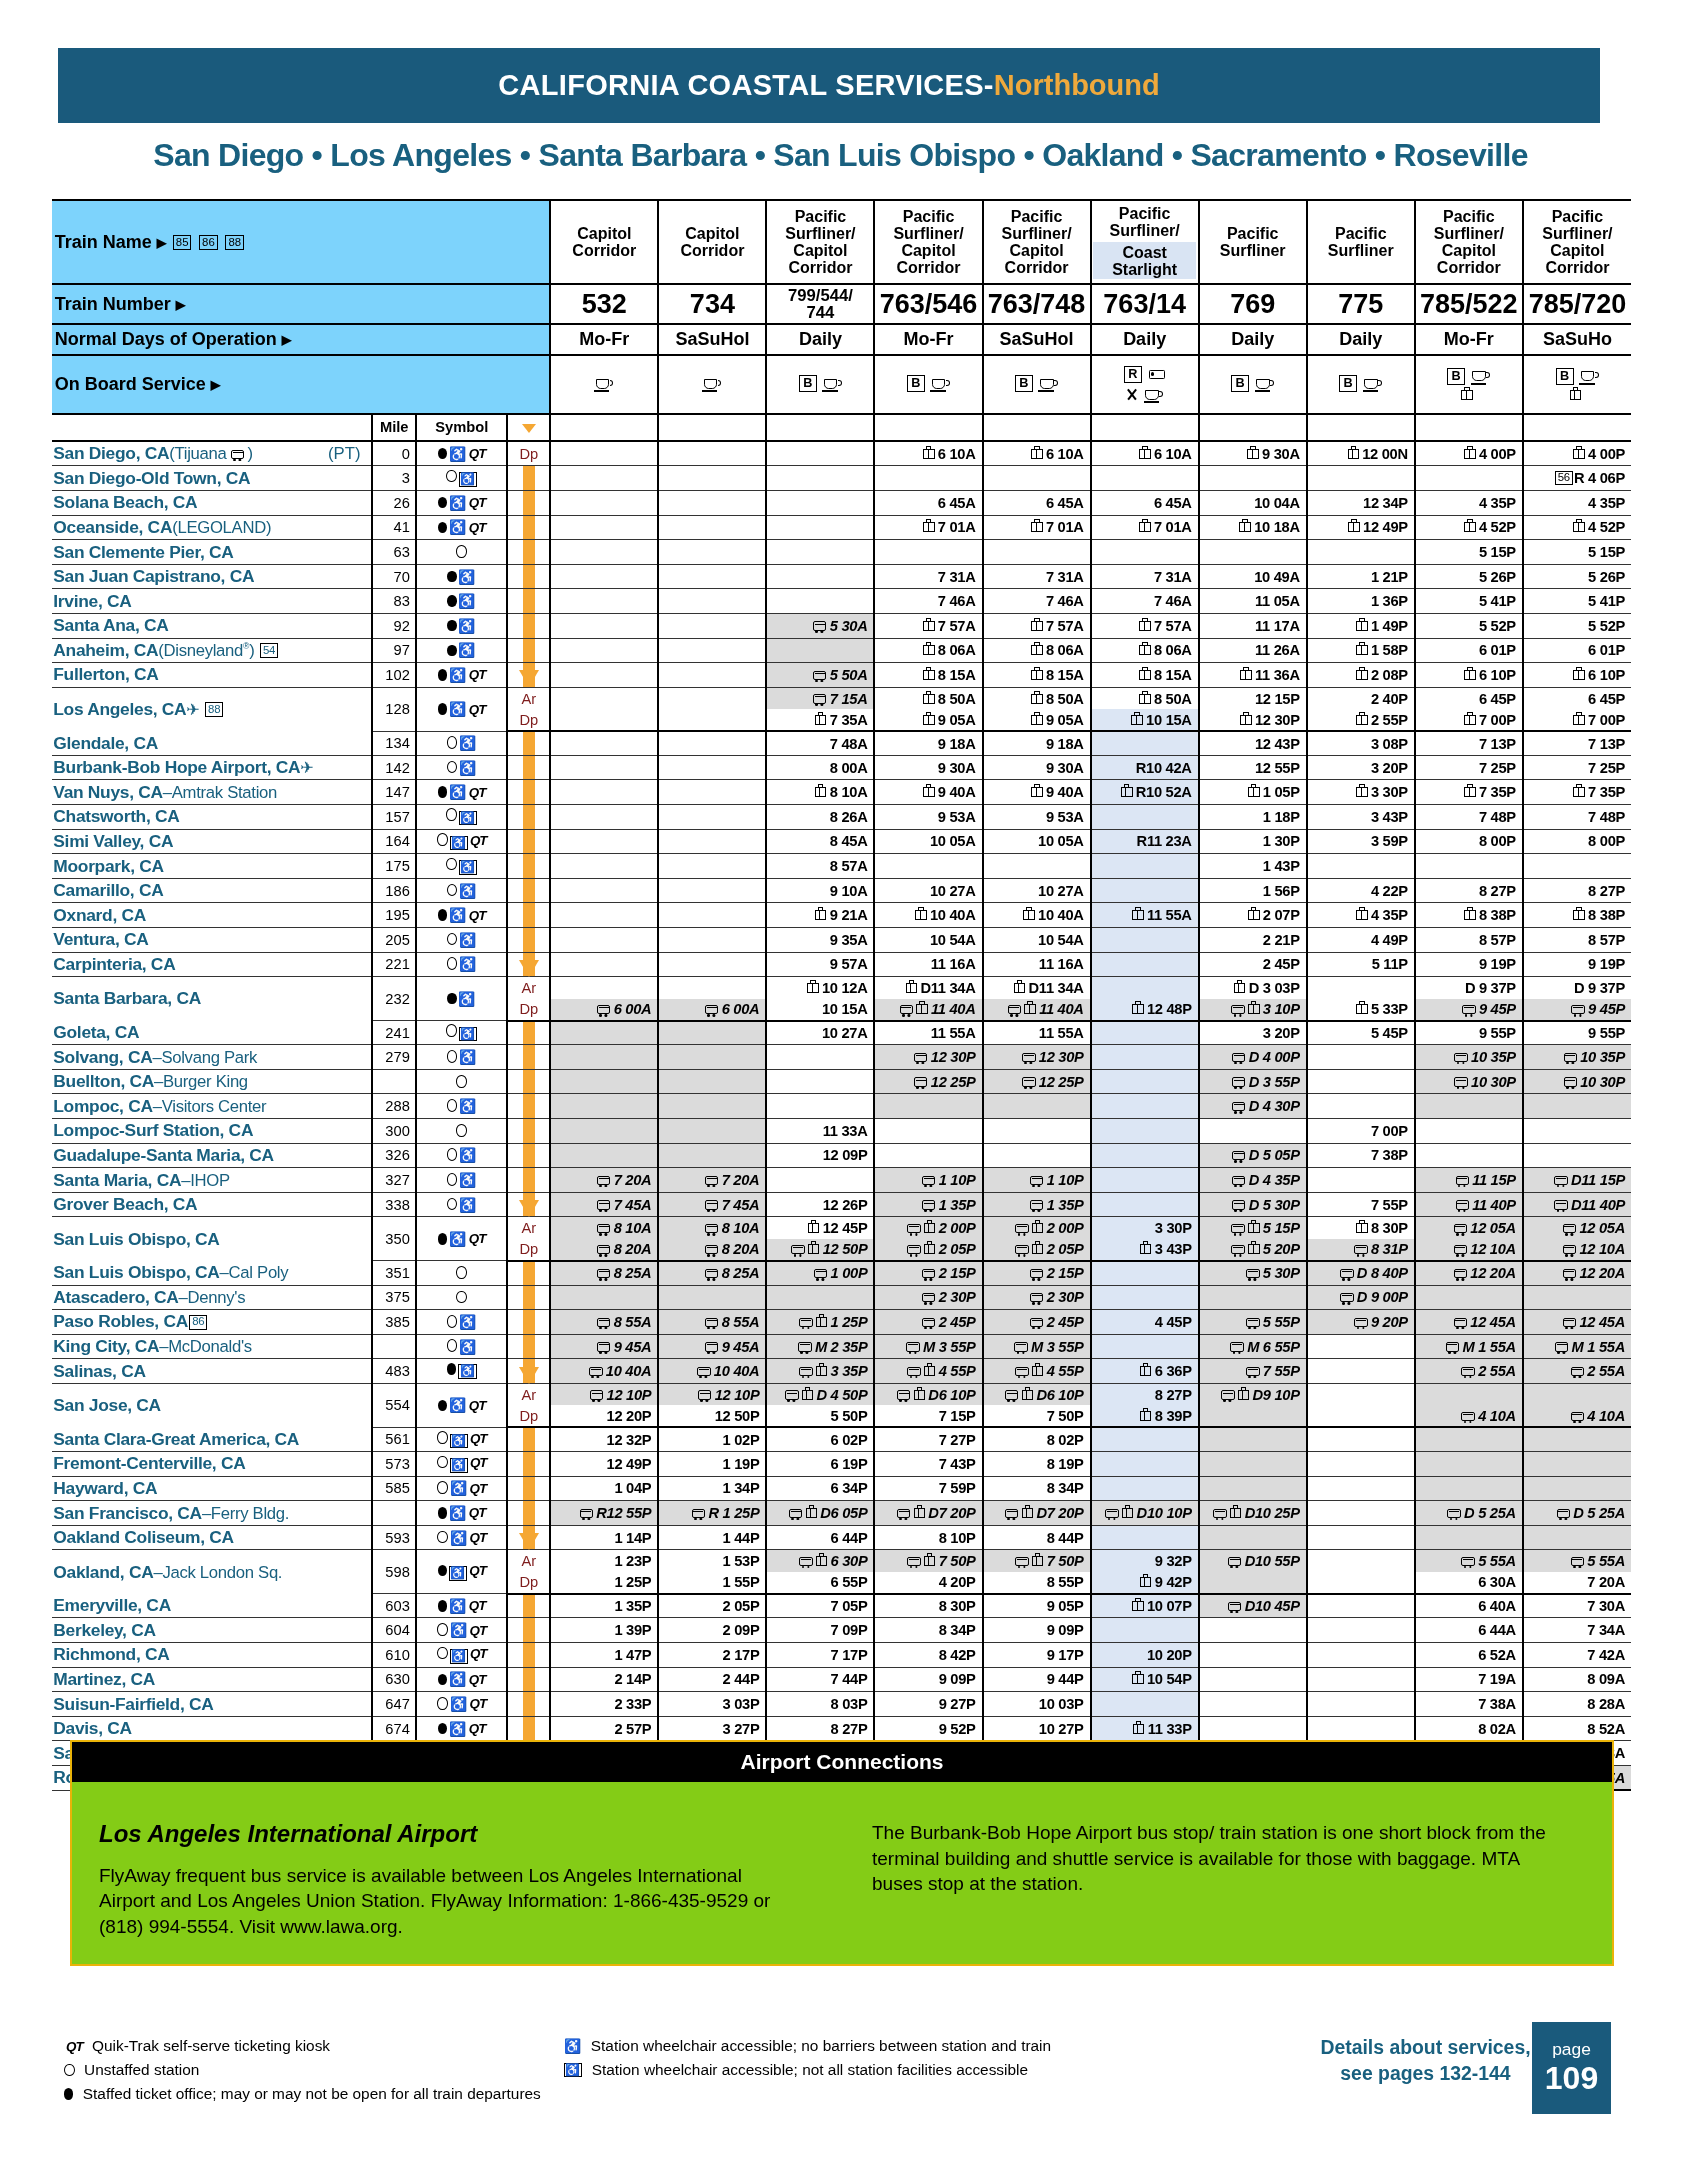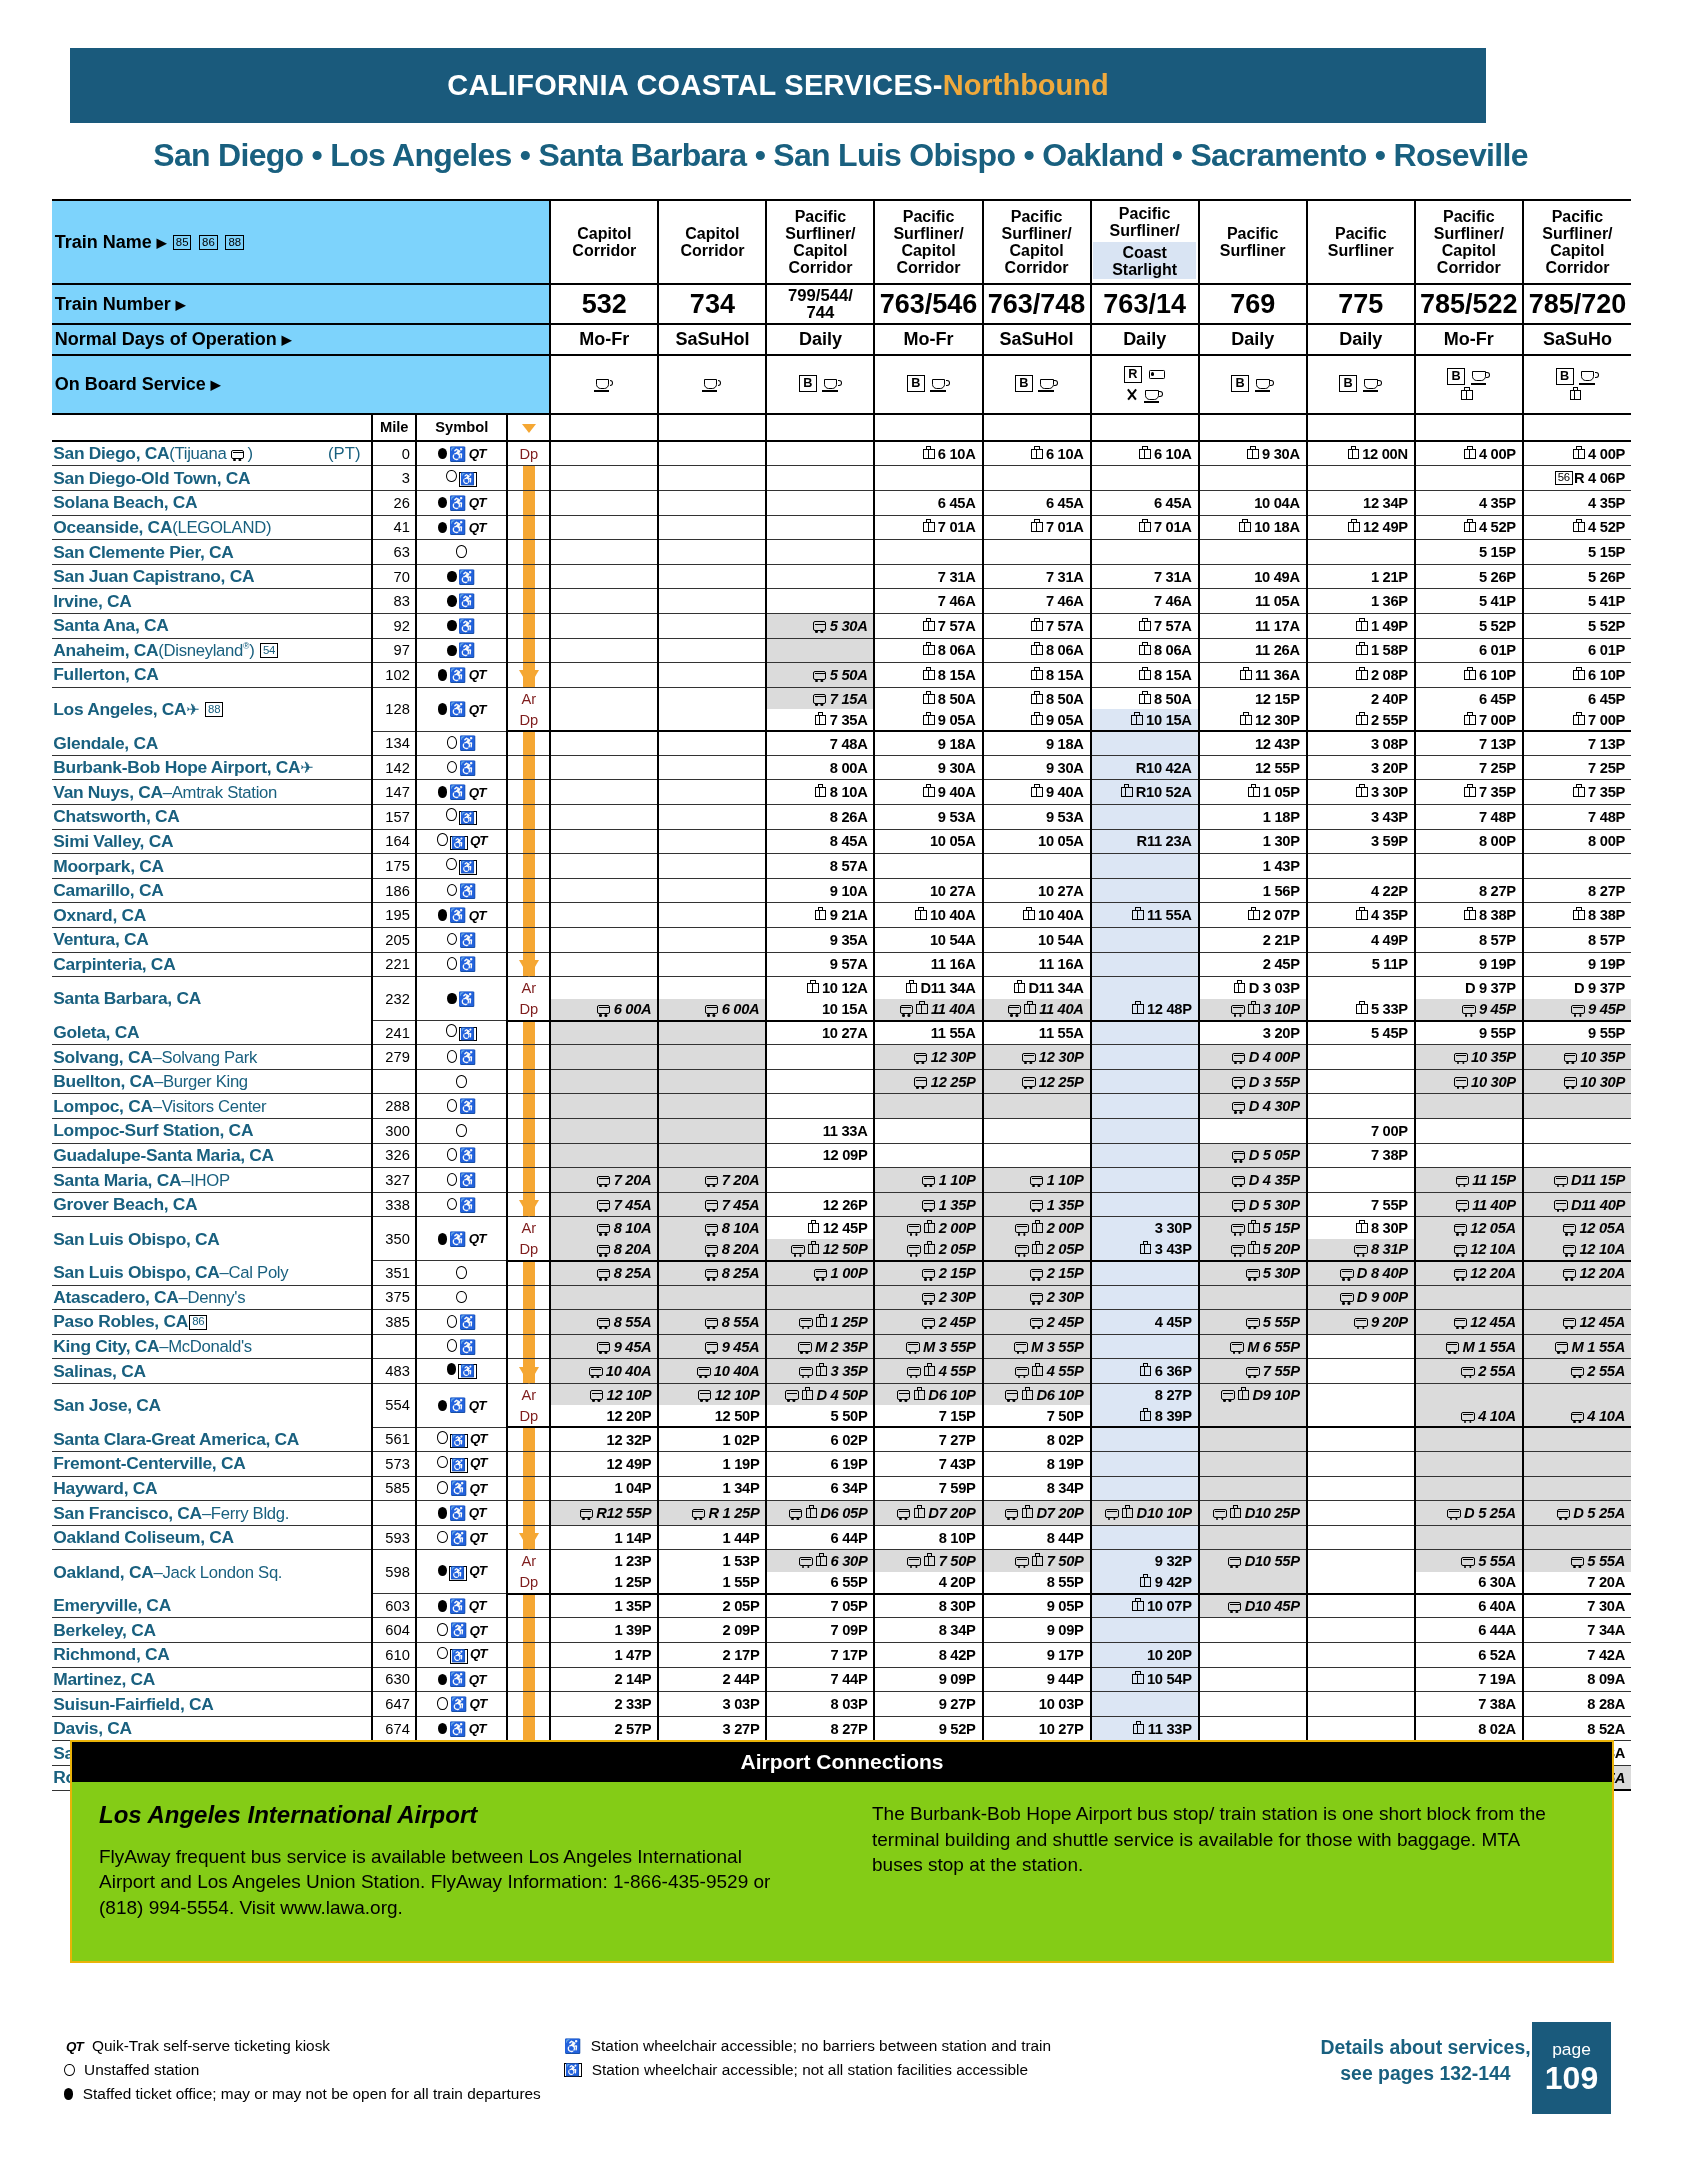--- a/index.html
+++ b/index.html
@@ -1,21 +1,21 @@
 <!DOCTYPE html>
 <html style="font-size:10.7px"><head>
 <meta charset="utf-8">
 <style>
   html,body{margin:0;padding:0;background:#fff;}
   body{width:1681px;height:2183px;position:relative;overflow:hidden;
        font-family:"Liberation Sans",sans-serif;color:#000;}
   .abs{position:absolute;}
 
   
-  #titlebar{left:70px;top:48px;width:1416px;height:75px;background:#1A5A7C;
+  #titlebar{left:58px;top:48px;width:1542px;height:75px;background:#1A5A7C;
             display:flex;align-items:center;justify-content:center;}
   #titlebar .t1{color:#fff;font-size:29px;font-weight:bold;letter-spacing:0.3px;}
   #titlebar .t2{color:#EFA93C;font-size:29px;font-weight:bold;}
   #routeline{left:0;top:137px;width:1681px;text-align:center;color:#19607F;
              font-size:32px;font-weight:bold;letter-spacing:-0.7px;}
 
   
   #tt{left:52px;top:199px;width:1579px;}
   table{border-collapse:collapse;table-layout:fixed;width:1579px;}
   col.c-st{width:320px}col.c-mi{width:44px}col.c-sy{width:91px}col.c-ad{width:43px}
@@ -91,21 +91,21 @@
   .wcb{display:inline-block;border:1.3px solid #000;font-size:12px;line-height:1.05;padding:0 0.7px;
        vertical-align:-2px;margin-left:2px;}
   .qt{font-style:italic;font-weight:bold;font-size:13.4px;letter-spacing:-1px;margin-left:2px;}
   .pl{font-size:16px;} .reg{font-size:8.7px;vertical-align:super;}
   .arr{font-size:12.7px;vertical-align:0.7px;}
 
   
   #airport{left:70px;top:1740px;width:1540px;border:2px solid #eab308;background:#84cc16;}
   #ac-bar{background:#000;color:#fff;text-align:center;font-size:21px;font-weight:bold;
           padding:8px 0;}
-  #ac-cols{display:flex;padding:19px 27px 40px;gap:60px;}
+  #ac-cols{display:flex;padding:19px 27px 24px;gap:60px;margin-top:19px;}
   .ac-sec{flex:1;}
   .ac-h{font-size:24px;font-weight:bold;font-style:italic;margin-bottom:14.7px;}
   .ac-p{font-size:19px;line-height:1.35;max-width:682px;}
 
   
   #legend{left:64px;top:2031px;width:1004px;font-size:15.4px;}
   .lg-row{display:flex;align-items:center;margin:6px 0;gap:9.4px;}
   #legend2{left:562px;top:2031px;width:870px;font-size:15.4px;}
   #details{left:1238px;top:2034px;width:375px;text-align:center;color:#19607F;
            font-size:19.4px;font-weight:bold;line-height:1.35;}

